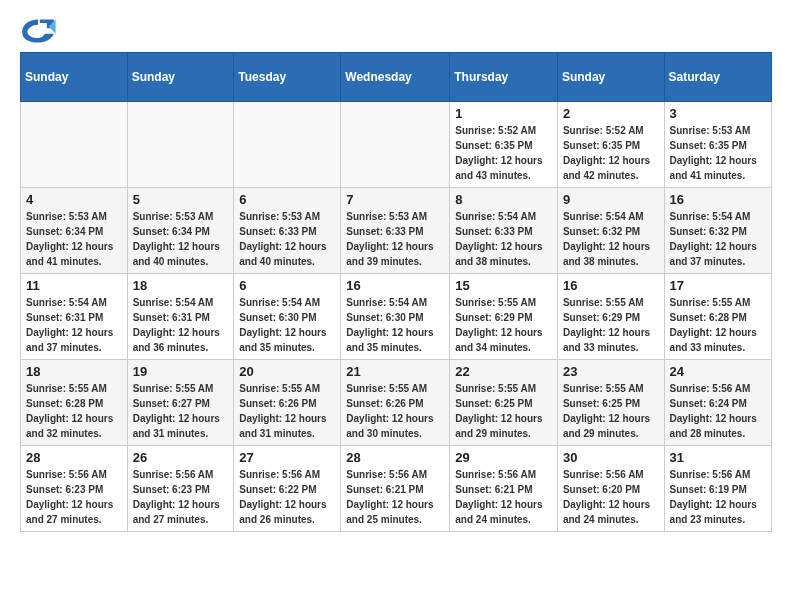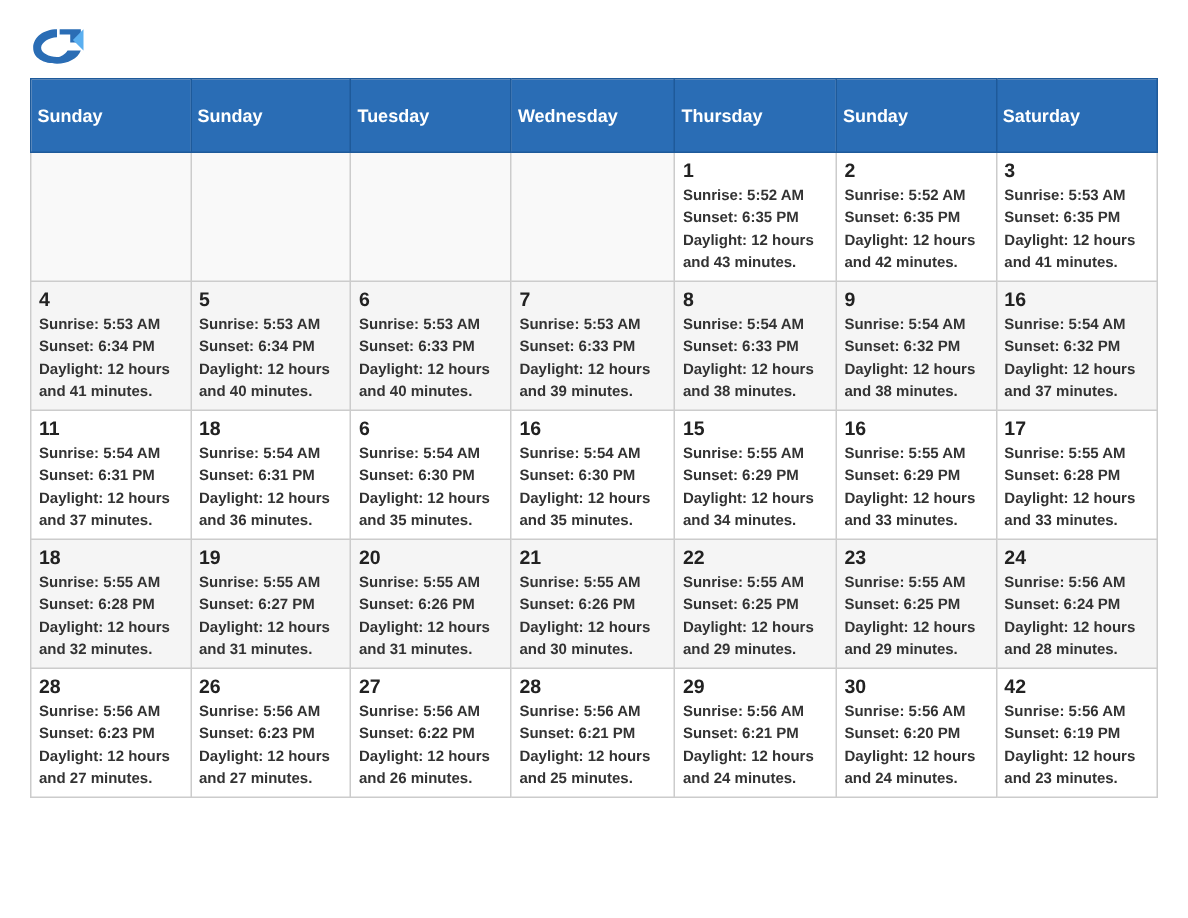--- a/index.html
+++ b/index.html
@@ -337,21 +337,21 @@
 and 24 minutes.</div>
         </td>
         <td>
           <span class="day-number">30</span>
           <div class="day-info" style="white-space: pre-line;">Sunrise: 5:56 AM
 Sunset: 6:20 PM
 Daylight: 12 hours
 and 24 minutes.</div>
         </td>
         <td>
-          <span class="day-number">42</span>
+          <span class="day-number">31</span>
           <div class="day-info" style="white-space: pre-line;">Sunrise: 5:56 AM
 Sunset: 6:19 PM
 Daylight: 12 hours
 and 23 minutes.</div>
         </td>
       </tr>
     </tbody>
 </table>
 
 </body></html>

